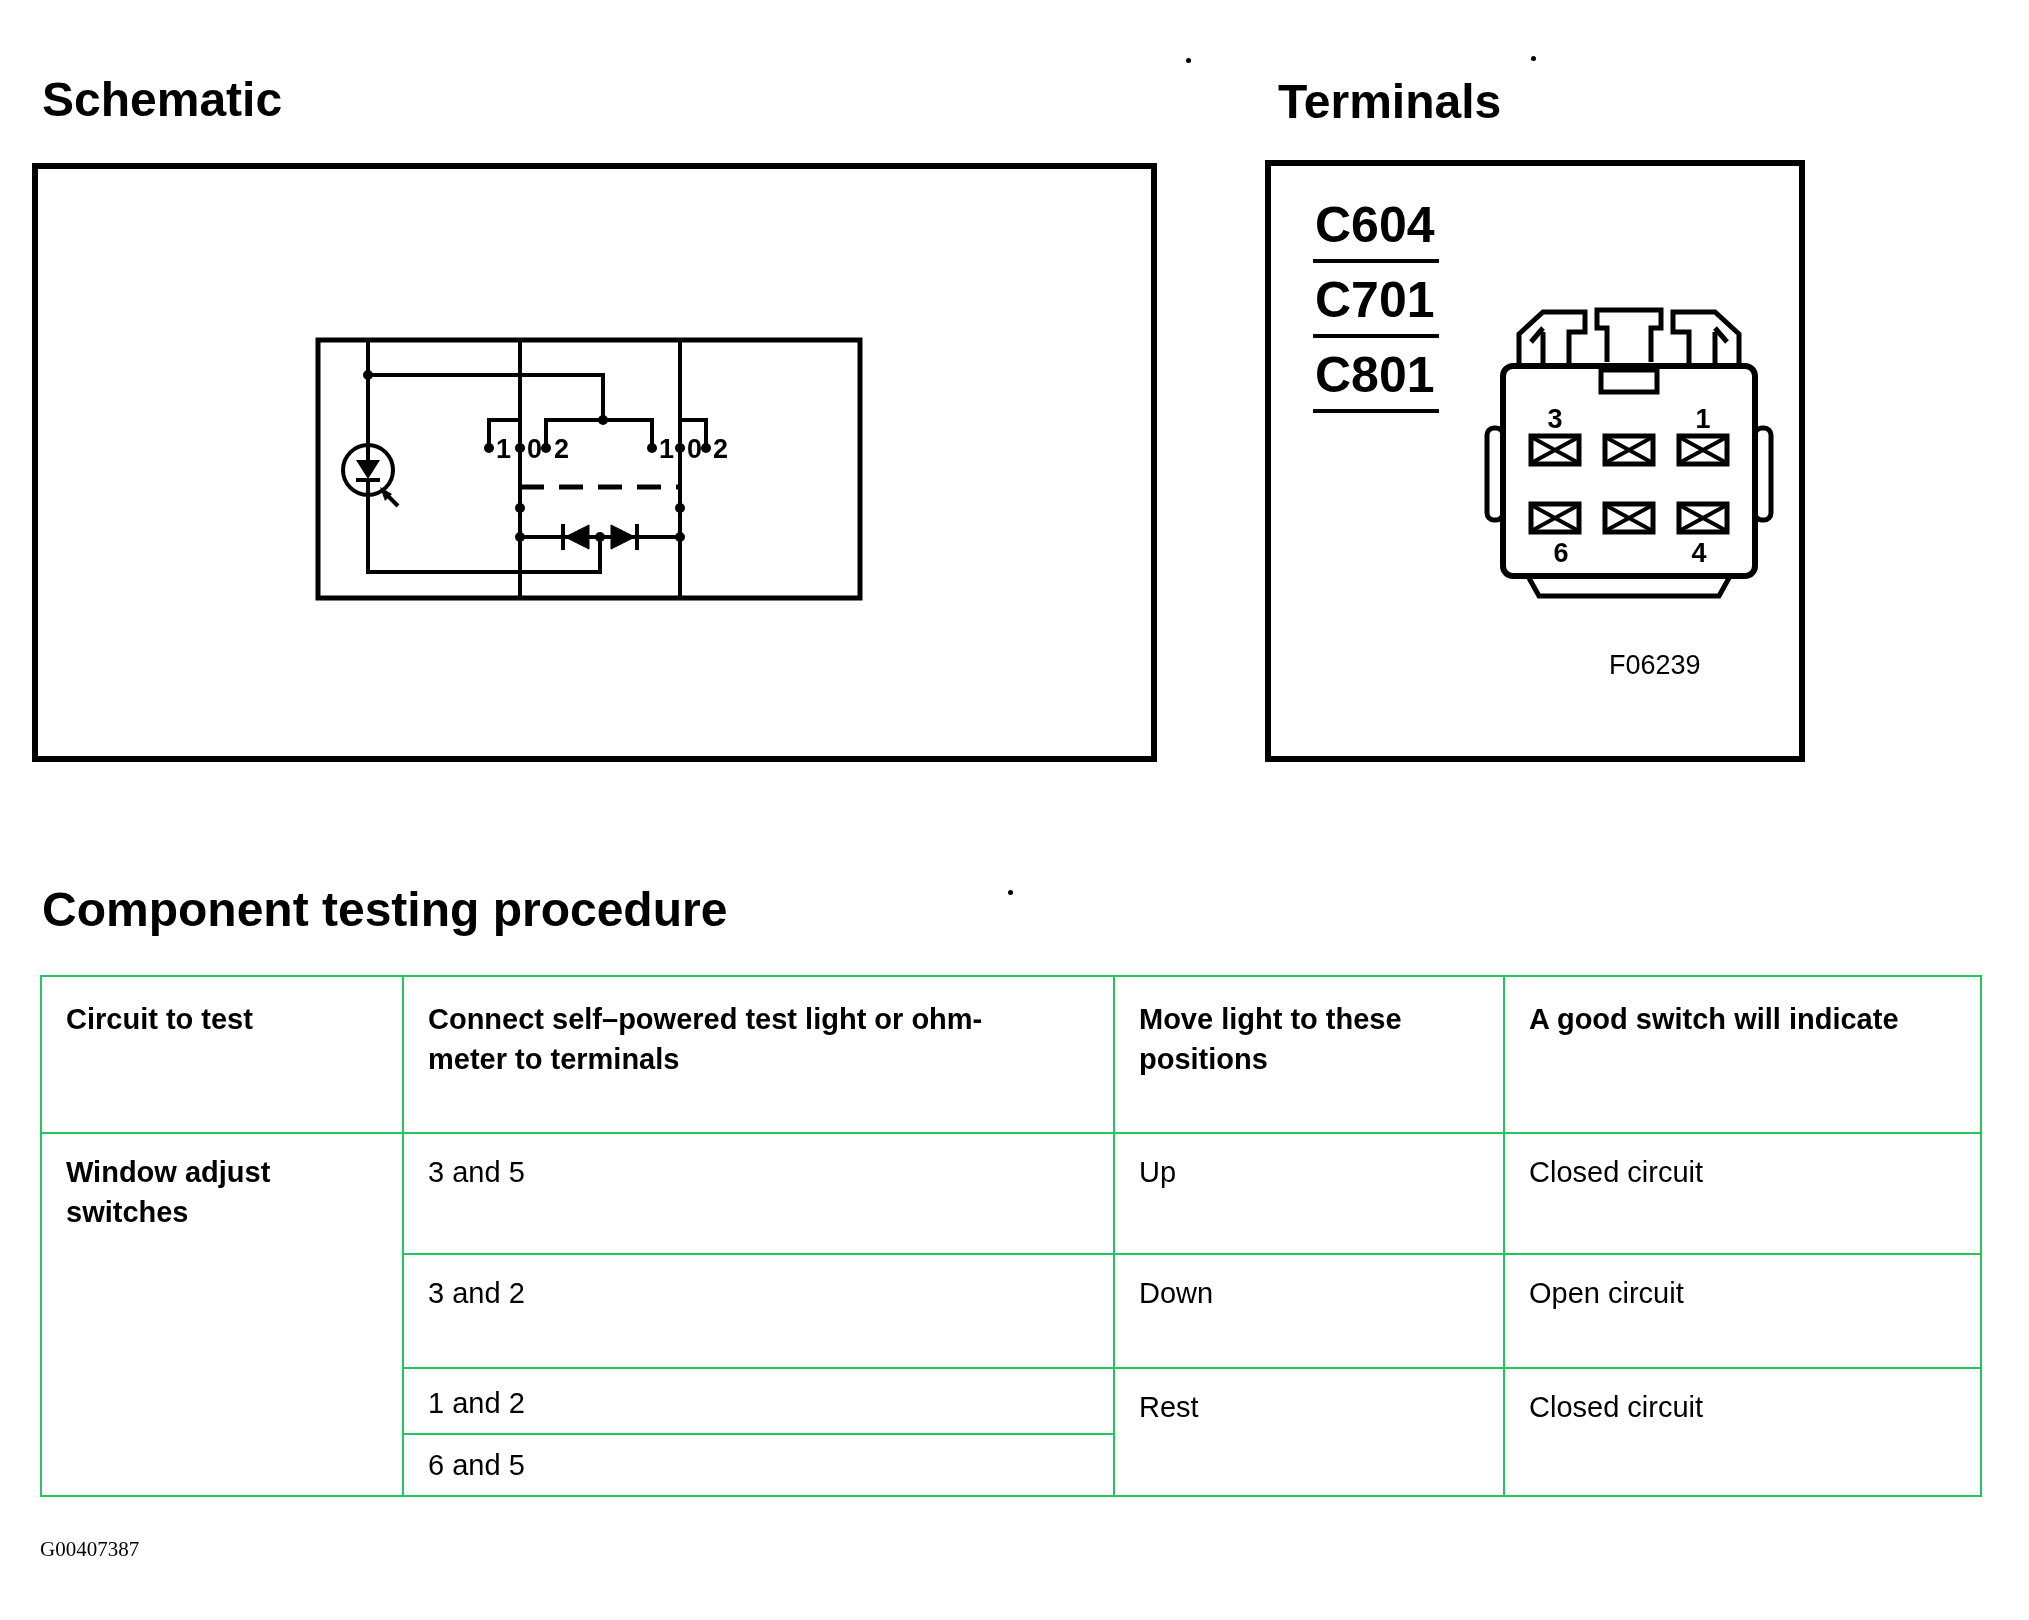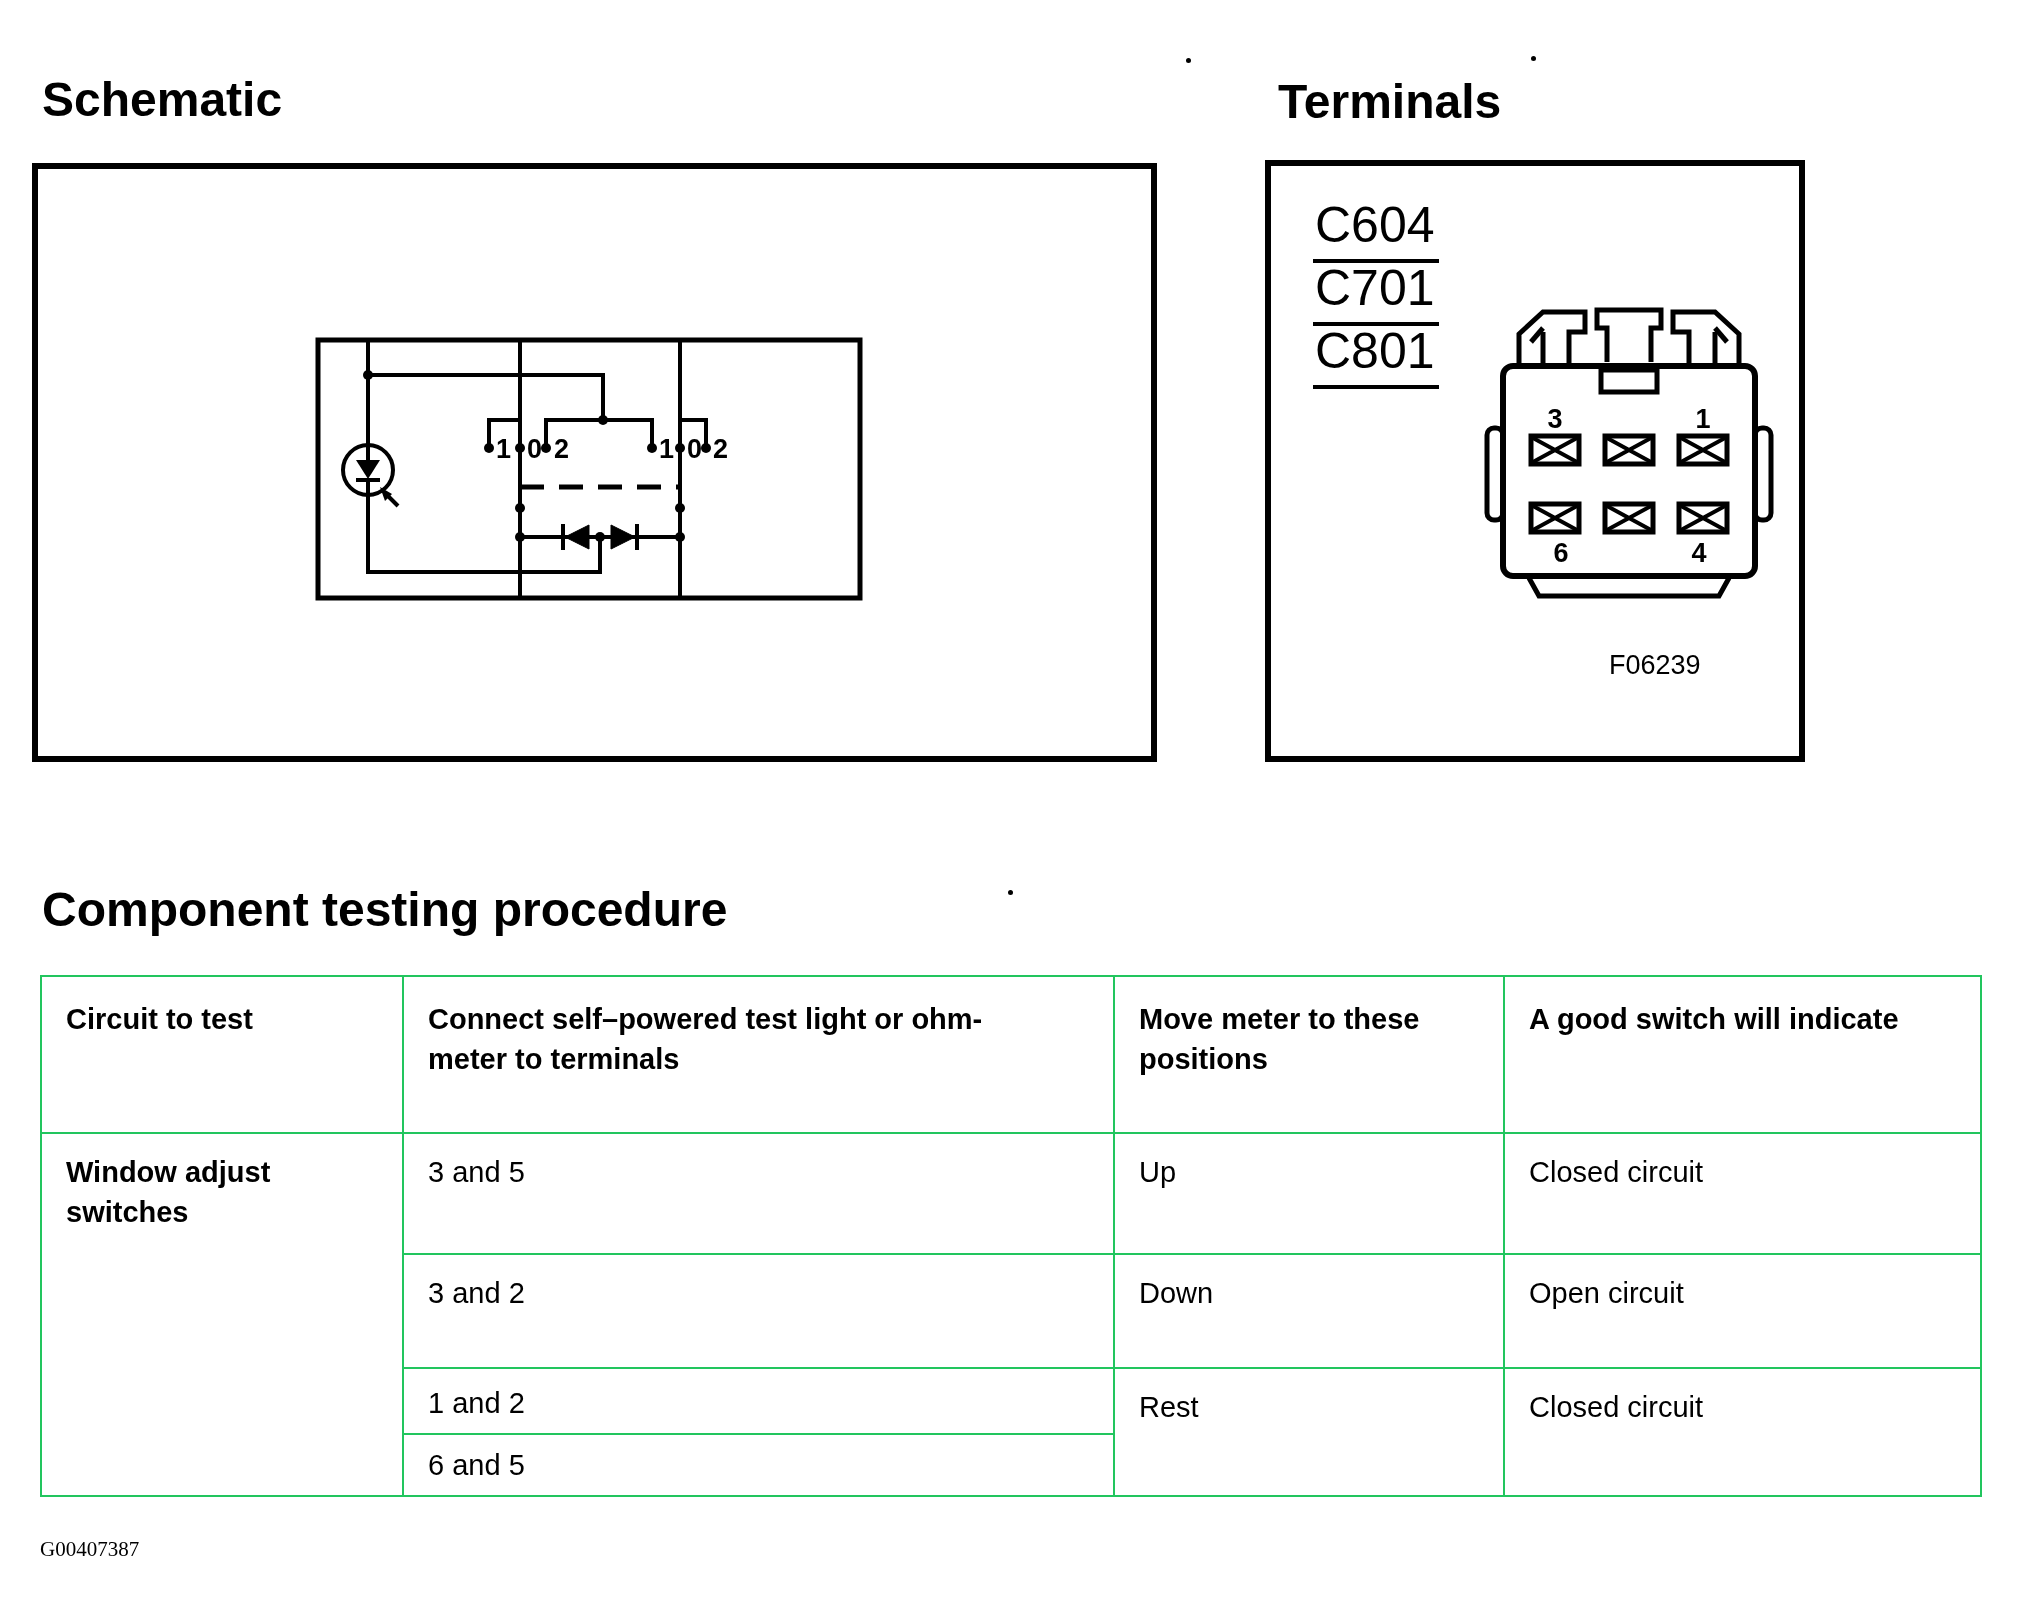--- a/index.html
+++ b/index.html
@@ -17,22 +17,22 @@
   #schematic-panel{left:32px;top:163px;width:1113px;height:587px;}
   #terminals-panel{left:1265px;top:160px;width:528px;height:590px;}
 
   
   .comp-label{position:absolute;left:840px;top:100px;font-size:28px;font-weight:bold;line-height:35px;}
   .comp-label .pos-row span.num{display:inline-block;width:52px;}
 
   
   .codes{position:absolute;left:42px;top:34px;}
   .code-item{
-    font-size:50px;font-weight:normal;line-height:50px;
-    border-bottom:4px solid #000;padding:0 4px 9px 2px;
+    font-size:50px;font-weight:bold;line-height:50px;
+    border-bottom:4px solid #000;padding:0 4px 9px 2px;margin-bottom:12px;
     display:table;min-width:118px;
   }
   .fig-ref{position:absolute;left:338px;top:484px;font-size:27px;}
 
   
   #test-table{
     position:absolute;left:40px;top:975px;width:1940px;height:520px;
     border-collapse:collapse;table-layout:fixed;
   }
   #test-table td{
@@ -207,21 +207,21 @@
       <tr style="height:157px">
     <td class="hdr">
       <div>Circuit to test</div>
       <div></div>
     </td>
     <td class="hdr">
       <div>Connect self–powered test light or ohm-</div>
       <div>meter to terminals</div>
     </td>
     <td class="hdr">
-      <div>Move meter to these</div>
+      <div>Move light to these</div>
       <div>positions</div>
     </td>
     <td class="hdr">
       <div>A good switch will indicate</div>
       <div></div>
     </td>
   </tr>
   <tr style="height:121px">
     <td class="circ" rowspan="4">
       <div>Window adjust</div>

